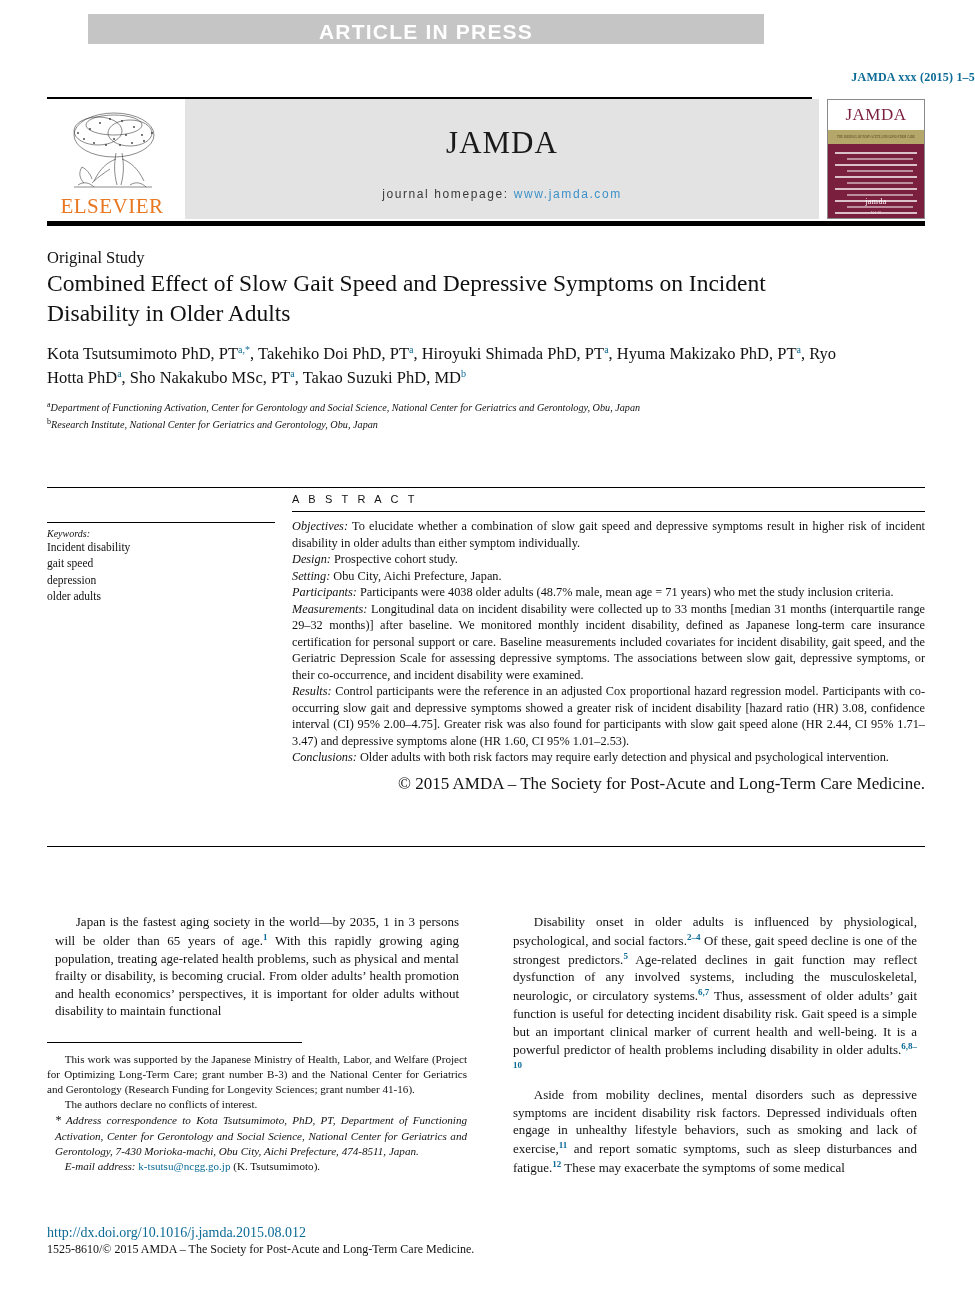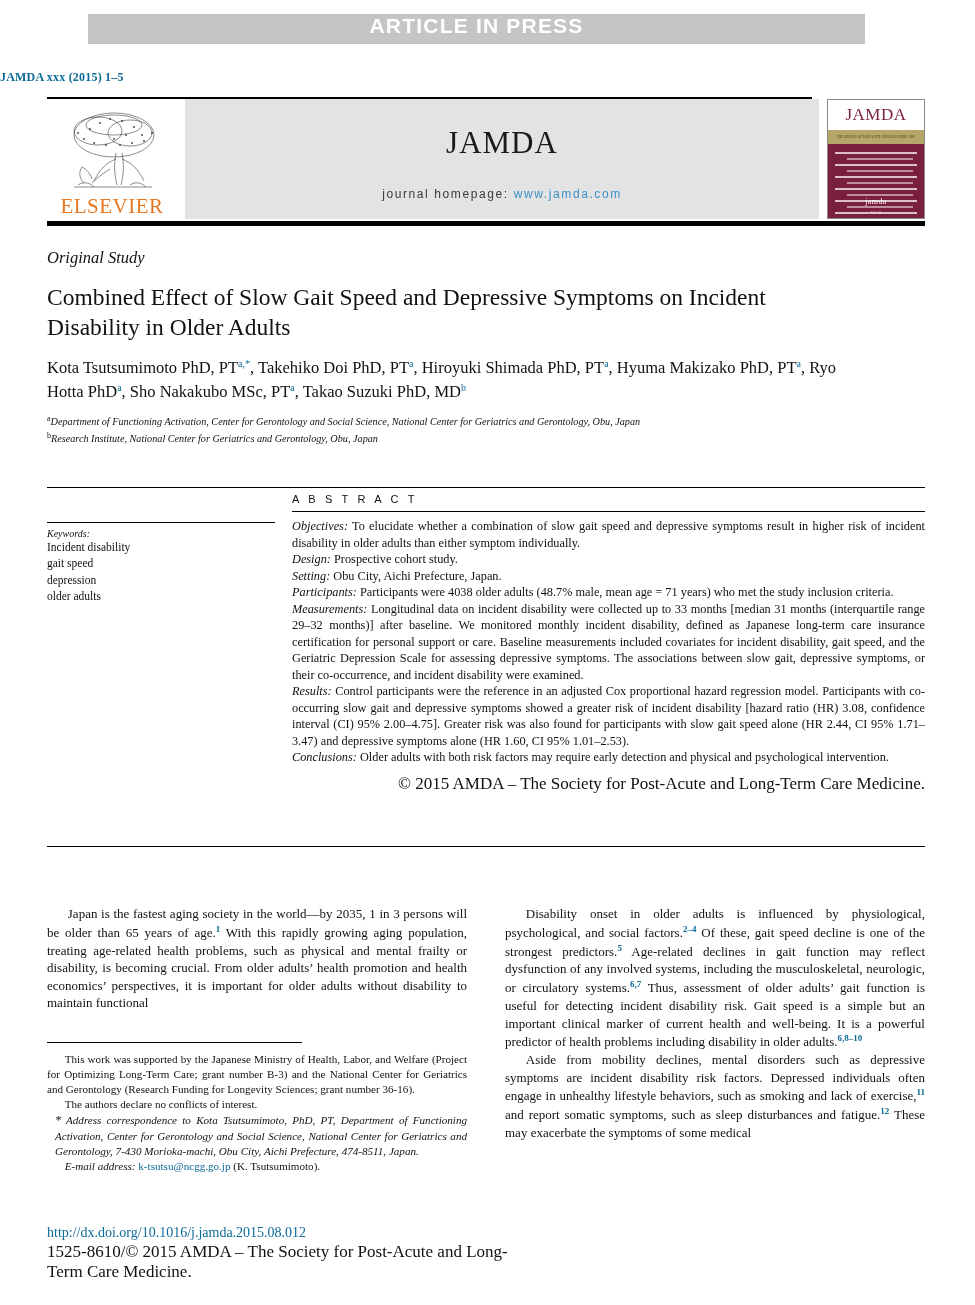--- a/index.html
+++ b/index.html
@@ -20,42 +20,42 @@
     height: 1305px;
     position: relative;
     box-sizing: border-box;
   }
 
   
   .aip-banner {
     position: absolute;
     left: 88px;
     top: 14px;
-    width: 777px;
+    width: 676px;
     height: 30px;
     background: #c5c5c5;
     display: flex;
-    align-items: flex-start;
+    align-items: flex-end;
     justify-content: center;
   }
   .aip-banner span {
     font-family: "Liberation Sans", sans-serif;
     font-weight: bold;
     font-size: 21px;
     letter-spacing: 1.2px;
     color: #ffffff;
   }
 
   
   .journal-ref {
     position: absolute;
     left: 0;
     top: 70px;
     width: 975px;
-    text-align: left;
+    text-align: right;
     font-family: "Liberation Serif", serif;
     font-weight: bold;
     font-size: 12px;
     color: #0b6a96;
     letter-spacing: 0.2px;
   }
 
   
   .masthead {
     position: absolute;
@@ -162,22 +162,21 @@
     width: 878px;
     margin-top: 2px;
   }
 
   
   .title-block { position:absolute; left:47px; top:248px; width: 878px; }
   .orig-study {
     font-family:"Liberation Serif", serif;
     font-size: 16.5px;
     color:#111;
-    margin-bottom: 14px;
-    font-style: italic;
+    margin-bottom: 0;
   }
   .article-title {
     font-family:"Liberation Serif", serif;
     font-size: 23.5px;
     line-height: 1.28;
     color:#111;
     font-weight: normal;
     margin: 0 0 14px 0;
     max-width: 790px;
   }
@@ -242,21 +241,21 @@
     border-top: 1px solid #000;
   }
 
   
   .body-cols {
     position:absolute; left:47px; top:905px; width:878px;
     display:flex; gap: 38px;
   }
   .col { width: 420px; flex: 0 0 420px; }
   .col p {
-    margin: 0;
+    margin: 8px;
     font-size: 13px;
     line-height: 1.355;
     text-align: justify;
     text-indent: 1.6em;
     color:#111;
   }
   .col p.noindent { text-indent: 0; }
   sup.ref { font-size: 9px; color:#0b6a96; vertical-align: super; font-weight: bold; }
 
   
@@ -278,21 +277,21 @@
   .footnotes p.star { text-indent: 0; padding-left: 8px; font-style: italic; }
   .footnotes p.star .ast { font-size: 12px; }
   .footnotes p.email { text-indent: 1.6em; }
   .footnotes .email-label { font-style: italic; }
   .footnotes .link { color:#0b6a96; }
 
   .doi-block {
     position:absolute; left:47px; top:1225px; width: 470px;
   }
   .doi-link { font-size: 14px; color:#0b6a96; }
-  .issn-line { font-size: 17px; color:#111; margin-top: 1px; }
+  .issn-line { font-size: 12px; color:#111; margin-top: 1px; }
 </style>
 </head>
 <body>
 
 <div class="page">
 
   <div class="aip-banner">
     <span>ARTICLE IN PRESS</span>
   </div>
 
@@ -422,21 +421,21 @@
         <p><span>Japan is the fastest aging society in the world—by 2035, 1 in 3 persons will be older than 65 years of age.</span><sup class="ref">1</sup><span> With this rapidly growing aging population, treating age-related health problems, such as physical and mental frailty or disability, is becoming crucial. From older adults’ health promotion and health economics’ perspectives, it is important for older adults without disability to maintain functional</span></p>
       </div>
     <div class="col">
         <p><span>Disability onset in older adults is influenced by physiological, psychological, and social factors.</span><sup class="ref">2–4</sup><span> Of these, gait speed decline is one of the strongest predictors.</span><sup class="ref">5</sup><span> Age-related declines in gait function may reflect dysfunction of any involved systems, including the musculoskeletal, neurologic, or circulatory systems.</span><sup class="ref">6,7</sup><span> Thus, assessment of older adults’ gait function is useful for detecting incident disability risk. Gait speed is a simple but an important clinical marker of current health and well-being. It is a powerful predictor of health problems including disability in older adults.</span><sup class="ref">6,8–10</sup></p>
         <p><span>Aside from mobility declines, mental disorders such as depressive symptoms are incident disability risk factors. Depressed individuals often engage in unhealthy lifestyle behaviors, such as smoking and lack of exercise,</span><sup class="ref">11</sup><span> and report somatic symptoms, such as sleep disturbances and fatigue.</span><sup class="ref">12</sup><span> These may exacerbate the symptoms of some medical</span></p>
       </div>
   </div>
 
   <div class="footnote-rule"></div>
   <div class="footnotes">
-    <p>This work was supported by the Japanese Ministry of Health, Labor, and Welfare (Project for Optimizing Long-Term Care; grant number B-3) and the National Center for Geriatrics and Gerontology (Research Funding for Longevity Sciences; grant number 36-16).</p>
+    <p>This work was supported by the Japanese Ministry of Health, Labor, and Welfare (Project for Optimizing Long-Term Care; grant number B-3) and the National Center for Geriatrics and Gerontology (Research Funding for Longevity Sciences; grant number 41-16).</p>
     <p>The authors declare no conflicts of interest.</p>
     <p class="star">
       <span class="ast">*</span><span> Address correspondence to Kota Tsutsumimoto, PhD, PT, Department of Functioning Activation, Center for Gerontology and Social Science, National Center for Geriatrics and Gerontology, 7-430 Morioka-machi, Obu City, Aichi Prefecture, 474-8511, Japan.</span>
     </p>
     <p class="email">
       <span class="email-label">E-mail address:</span>
       <span class="link">k-tsutsu@ncgg.go.jp</span><span> (K. Tsutsumimoto).</span>
     </p>
   </div>
 

